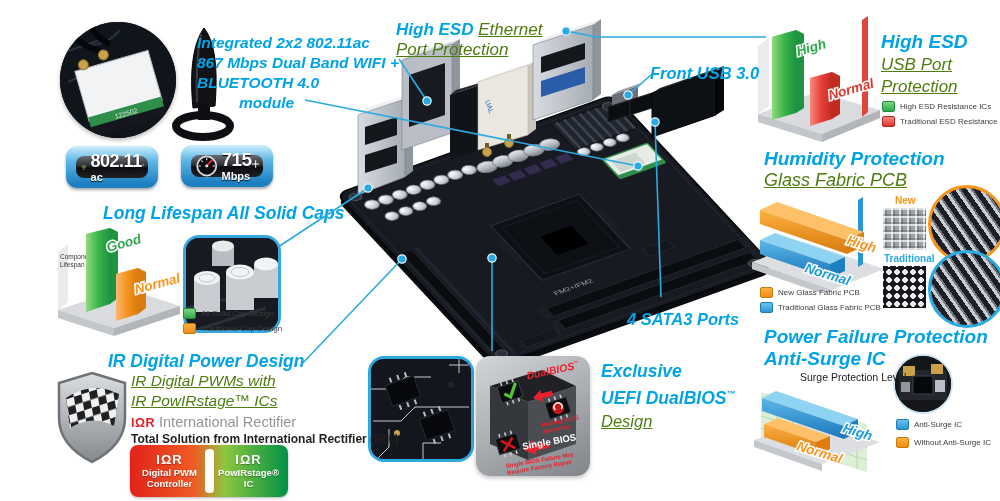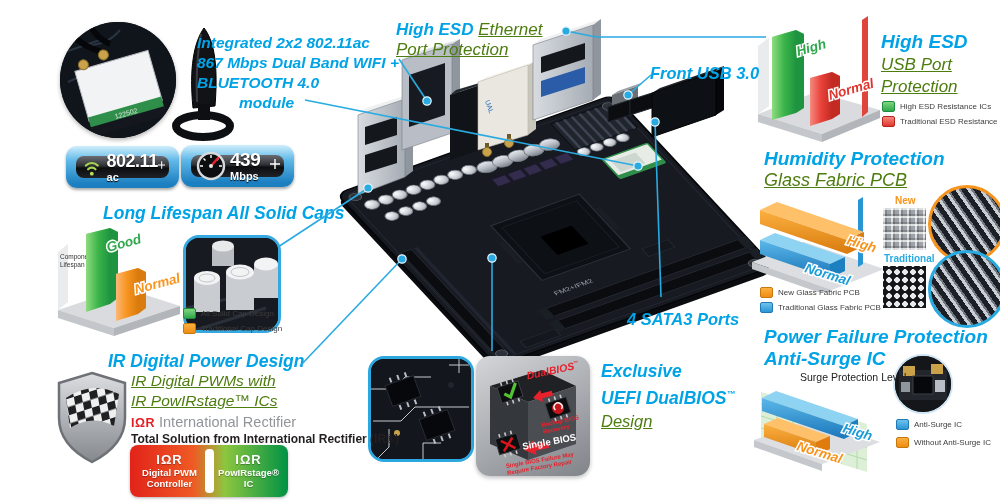--- a/index.html
+++ b/index.html
@@ -16,21 +16,21 @@
   .sw{display:inline-block;width:11px;height:9px;border-radius:2px;margin-right:5px;flex:0 0 auto;}
   .sw-green{background:linear-gradient(180deg,#7fd57f,#2fa84c);border:1px solid #1d8c3c;}
   .sw-orange{background:linear-gradient(180deg,#fbb040,#ef8c12);border:1px solid #c9760a;}
   .sw-red{background:linear-gradient(180deg,#f58a80,#e0352c);border:1px solid #b5231c;}
   .sw-blue{background:linear-gradient(180deg,#6fc3ec,#2a95d5);border:1px solid #1d7ab5;}
   
   .wifi-photo{left:60px;top:22px;width:116px;height:116px;border-radius:50%;overflow:hidden;background:#10151c;box-shadow:0 2px 4px rgba(0,0,0,.3);}
   .antenna{left:170px;top:24px;width:66px;height:120px;}
   .wifi-title{left:197px;top:33px;width:220px;font-size:15.5px;line-height:20px;}
   .wifi-title .ind{padding-left:42px;display:block;}
-  .badge{width:113px;height:42px;border-radius:11px;padding:10px;box-sizing:border-box;
+  .badge{width:92px;height:42px;border-radius:11px;padding:10px;box-sizing:border-box;
          background:linear-gradient(180deg,#cfeefb,#5fb9e8 35%,#1c7fc0 90%);
          box-shadow:0 2px 3px rgba(0,0,0,.35);}
   .badge-in{width:100%;height:100%;border-radius:8px;display:flex;align-items:center;box-sizing:border-box;padding:2px 4px;
          background:linear-gradient(180deg,#6a6d72,#2e3035 45%,#0c0d0f 55%,#212226);}
   .badge-txt{color:#fff;font-weight:bold;line-height:1;margin-left:3px;}
   .badge-num{font-size:18px;letter-spacing:-.5px;text-shadow:0 1px 1px #000;}
   .badge-unit{font-size:11px;margin-top:2px;text-shadow:0 1px 1px #000;}
   .sparkle{margin-left:auto;align-self:flex-start;margin-top:2px;}
   
   .caps-photo{left:183px;top:235px;width:92px;height:92px;border:3px solid #35a8e0;border-radius:16px;overflow:hidden;background:#171a20;}
@@ -305,21 +305,21 @@
   </div>
   <div class="abs badge" style="left:181px;top:145px">
     <div class="badge-in">
       <svg width="32" height="32" viewBox="0 0 32 32">
         <circle cx="16" cy="16" r="13" fill="#0c0d0f" stroke="#d7dadd" stroke-width="2.4"></circle>
         <path d="M16,5 V8 M27,16 H24 M5,16 H8 M8.5,8.5 L10.5,10.5 M23.5,8.5 L21.5,10.5" stroke="#fff" stroke-width="1.4"></path>
         <path d="M16,16 L23,8" stroke="#e8222d" stroke-width="2.4" stroke-linecap="round"></path>
         <circle cx="16" cy="16" r="2" fill="#e8e8e8"></circle>
       </svg>
       <div class="badge-txt">
-        <div class="badge-num" style="font-size:19px">439</div>
+        <div class="badge-num" style="font-size:19px">715</div>
         <div class="badge-unit">Mbps</div>
       </div>
       <svg class="sparkle" width="10" height="10" viewBox="0 0 10 10">
         <path d="M5,0 V10 M0,5 H10" stroke="#fff" stroke-width="1.4"></path>
       </svg>
     </div>
   </div>
 
   <div class="abs sec-title cyan-bi" style="left:63px;top:203px;z-index:30">Long Lifespan All Solid Caps</div>
   <svg class="abs" style="left:52px;top:226px;z-index:20" width="135" height="118" viewBox="0 0 135 118" font-family="Liberation Sans,sans-serif">

